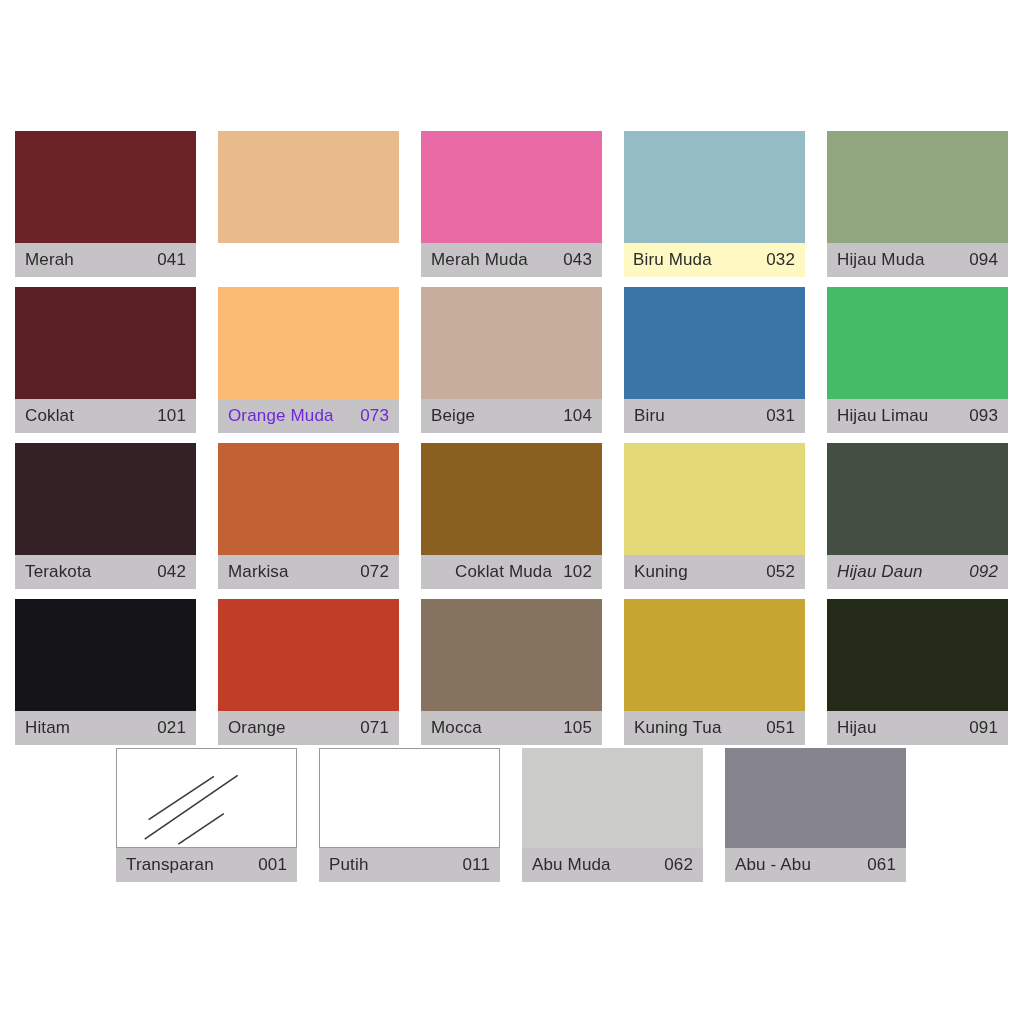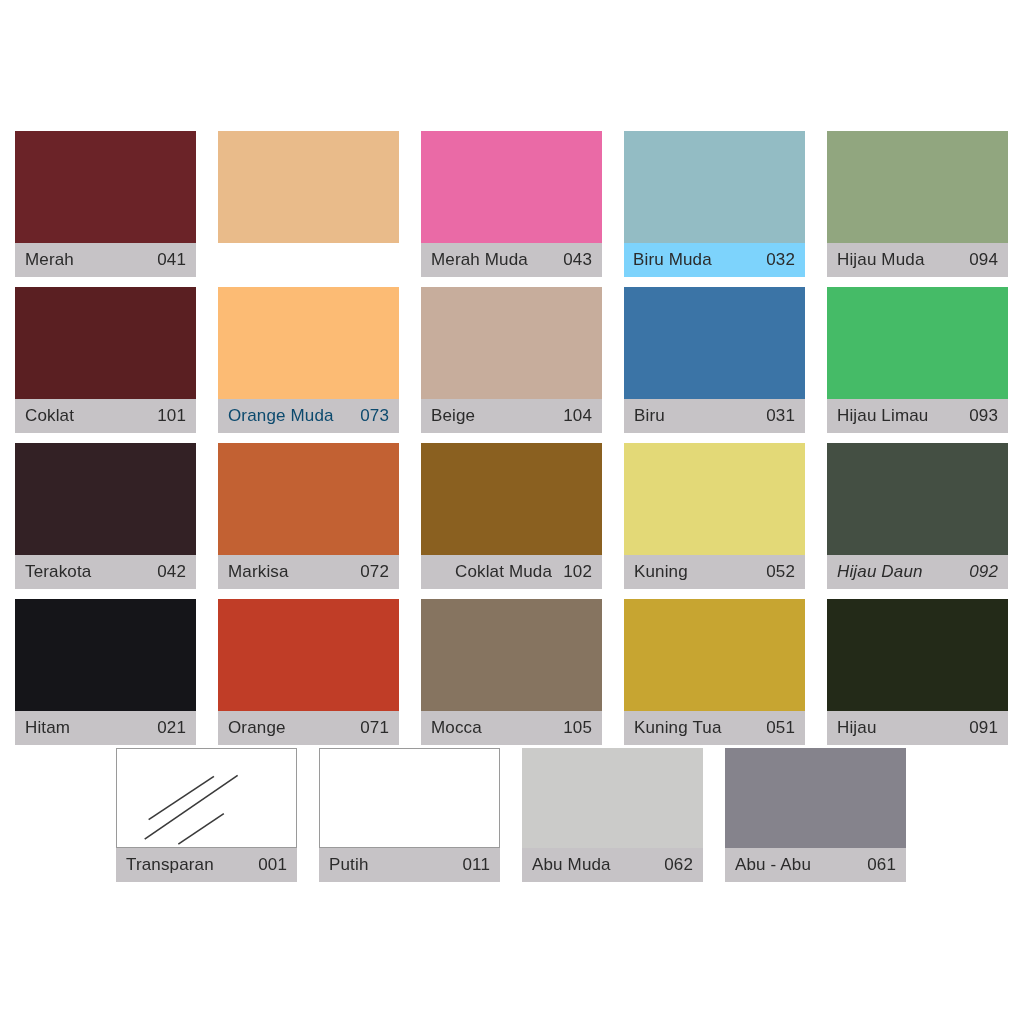--- a/index.html
+++ b/index.html
@@ -116,42 +116,42 @@
       </div>
       <div class="swatch-card">
         <div class="chip" style="background: rgb(234, 106, 166);"></div>
         <div class="label" style="background: rgb(198, 195, 198); color: rgb(43, 43, 43);">
           <span class="name">Merah Muda</span>
           <span class="code">043</span>
         </div>
       </div>
       <div class="swatch-card">
         <div class="chip" style="background: rgb(147, 188, 196);"></div>
-        <div class="label" style="background: #7dd3fc; color: rgb(43, 43, 43); padding-left: 9px;">
+        <div class="label" style="background: #fef9c3; color: rgb(43, 43, 43); padding-left: 9px;">
           <span class="name">Biru Muda</span>
           <span class="code">032</span>
         </div>
       </div>
       <div class="swatch-card">
         <div class="chip" style="background: rgb(145, 166, 127);"></div>
         <div class="label" style="background: rgb(198, 195, 198); color: rgb(43, 43, 43);">
           <span class="name">Hijau Muda</span>
           <span class="code">094</span>
         </div>
       </div>
       <div class="swatch-card">
         <div class="chip" style="background: rgb(90, 31, 34);"></div>
         <div class="label" style="background: rgb(198, 195, 198); color: rgb(43, 43, 43);">
           <span class="name">Coklat</span>
           <span class="code">101</span>
         </div>
       </div>
       <div class="swatch-card">
         <div class="chip" style="background: rgb(252, 187, 116);"></div>
-        <div class="label" style="background: rgb(198, 195, 198); color: #0c4a6e;">
+        <div class="label" style="background: rgb(198, 195, 198); color: #6d28d9;">
           <span class="name">Orange Muda</span>
           <span class="code">073</span>
         </div>
       </div>
       <div class="swatch-card">
         <div class="chip" style="background: rgb(199, 173, 156);"></div>
         <div class="label" style="background: rgb(198, 195, 198); color: rgb(43, 43, 43);">
           <span class="name">Beige</span>
           <span class="code">104</span>
         </div>

